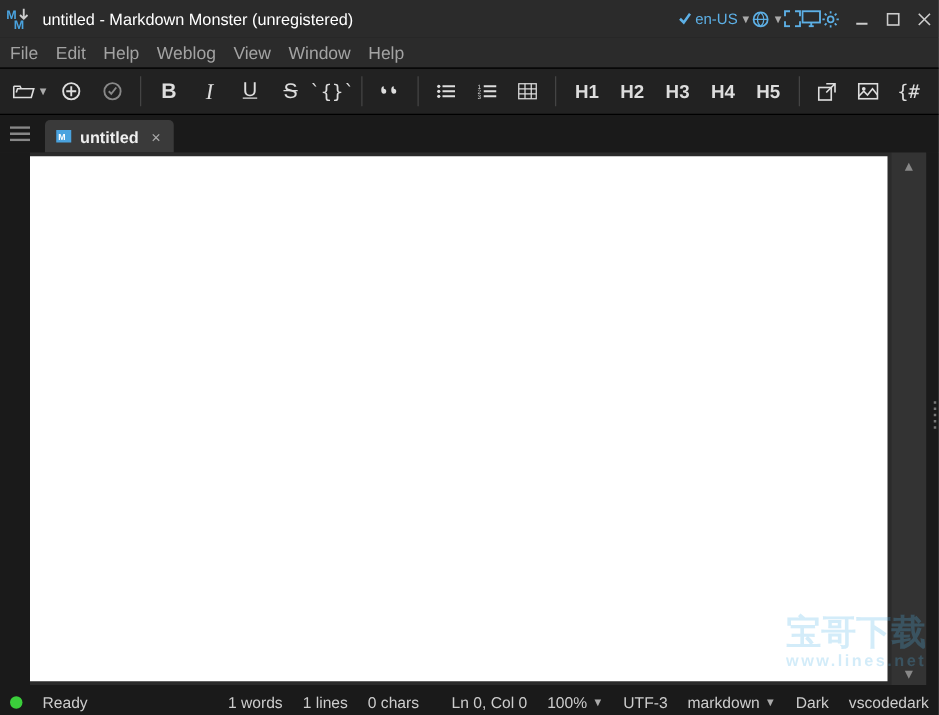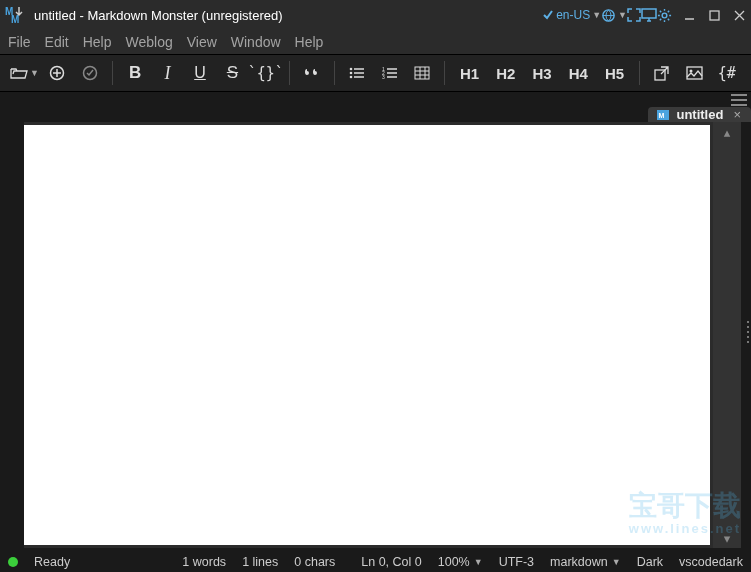--- a/index.html
+++ b/index.html
@@ -49,21 +49,20 @@
     color:#ddd; cursor:pointer; font-size:15px;
   }
   .tb-btn.h { font-weight:bold; font-size:15px; width:34px;}
   .tb-sep { width:1px; height:24px; background:#444; margin:0 4px;}
   .caret-sm { font-size:9px; margin-left:2px; color:#aaa;}
   
   .tabbar {
     height: 30px; background: #1a1a1a;
     display: flex; align-items: flex-end;
     padding-left: 4px;
-    flex-direction: column;
   }
   .sidebar-toggle {
     width:24px; height:30px; display:flex; align-items:center; justify-content:center;
     color:#888; cursor:pointer;
   }
   .tab {
     height: 26px; background: #3a3a3a;
     display:flex; align-items:center;
     padding: 0 10px 0 8px;
     border-radius: 4px 4px 0 0;

